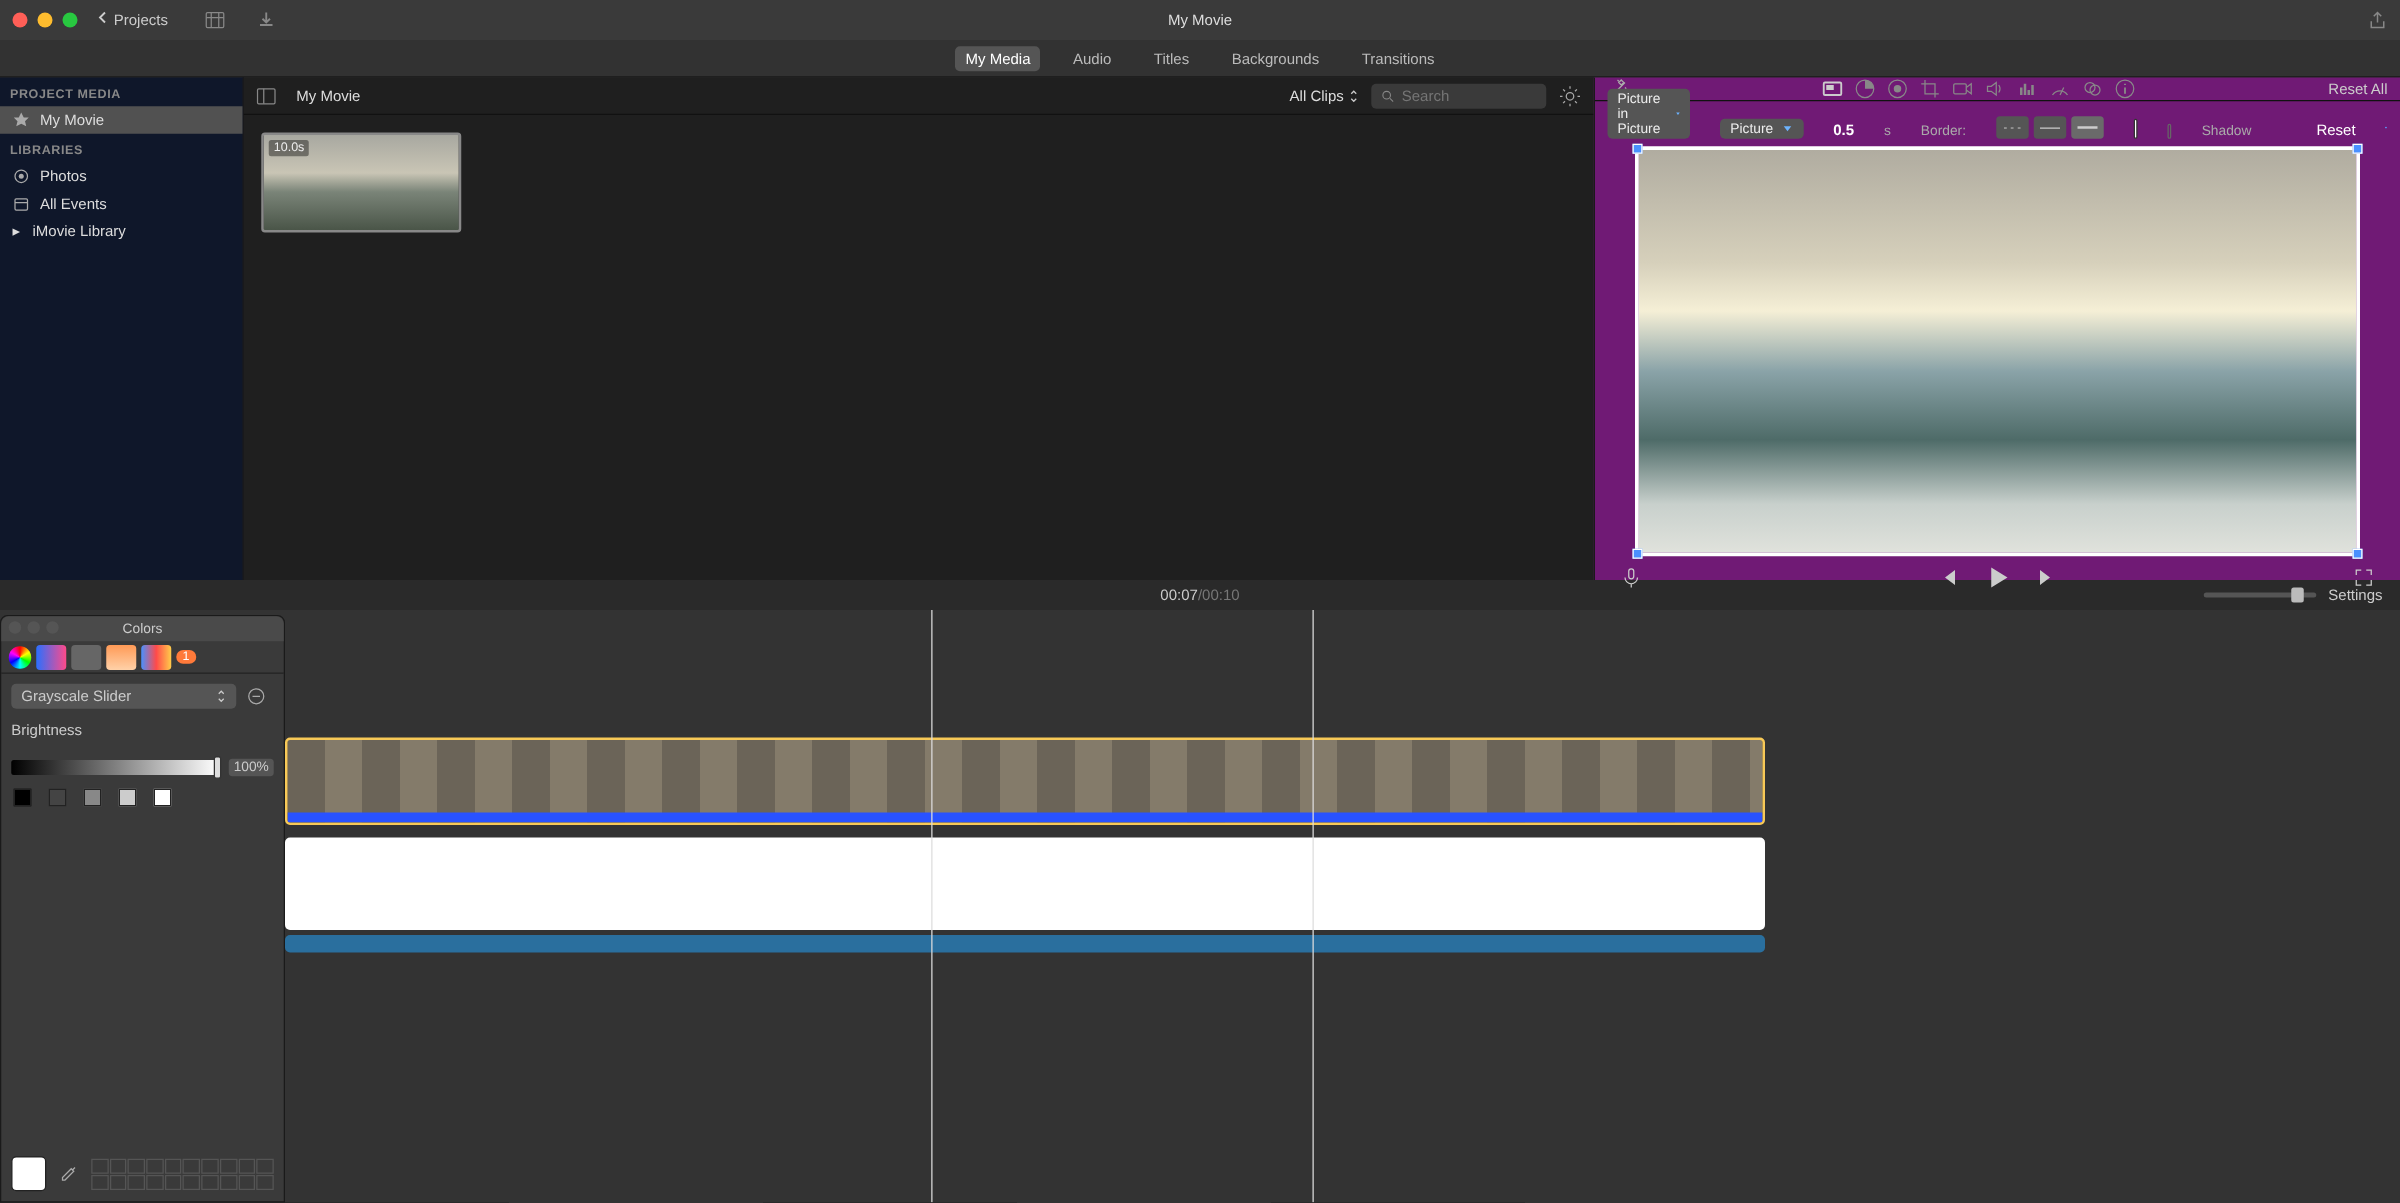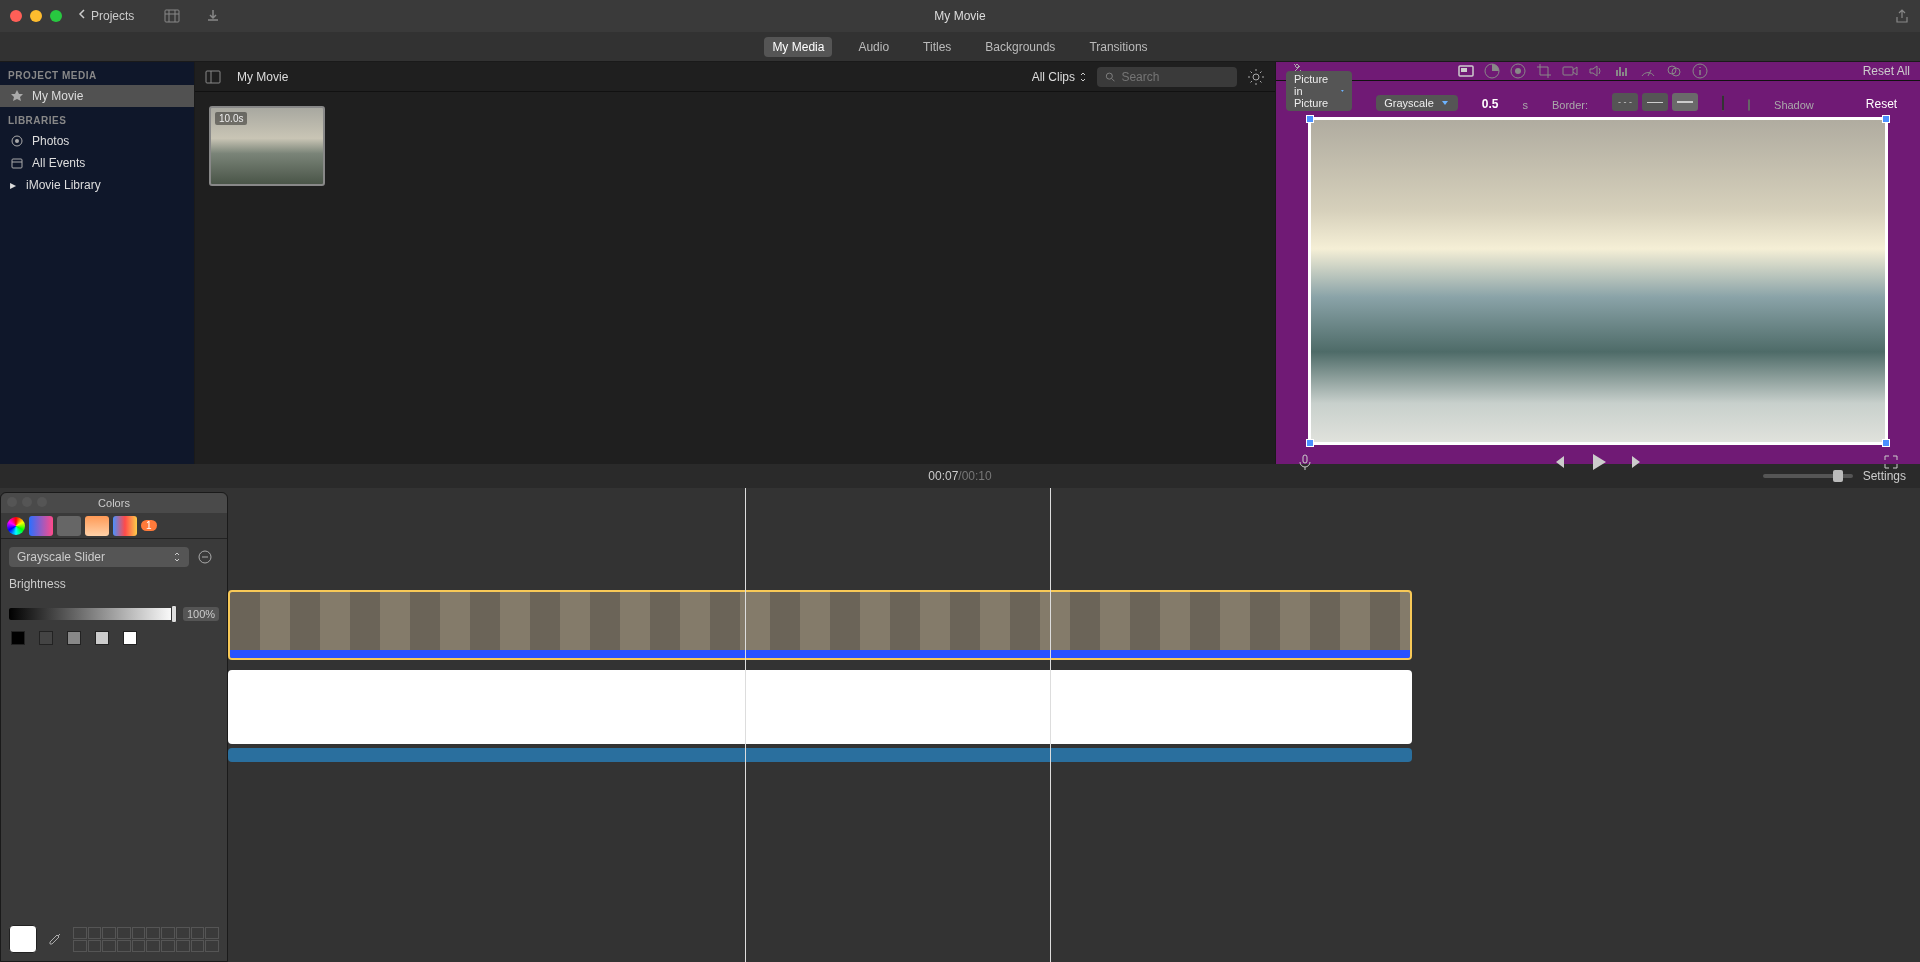--- a/index.html
+++ b/index.html
@@ -21,21 +21,21 @@
 .sb-item { display: flex; align-items: center; gap: 8px; padding: 4px 10px; color: #ddd; cursor: pointer; }
 .sb-item.active { background: #515151; }
 .sb-item svg { width: 14px; height: 14px; fill: #aaa; }
 .disclosure { width: 8px; display: inline-block; }
 .browser { flex: 1; background: #1f1f1f; display: flex; flex-direction: column; }
 .browser-head { height: 30px; display: flex; align-items: center; padding: 0 10px; gap: 10px; border-bottom: 1px solid #111; }
 .browser-head .spacer { flex: 1; }
 .dd { color: #ddd; display: flex; align-items: center; gap: 4px; cursor: pointer; }
 .search { background: #3a3a3a; border-radius: 4px; padding: 3px 8px; display: flex; align-items: center; gap: 6px; width: 140px; }
 .search input { background: transparent; border: none; color: #ccc; outline: none; width: 100%; font-size: 12px; }
-.thumb { margin: 14px; width: 116px; height: 80px; border: 2px solid #888; border-radius: 3px; position: relative; background: linear-gradient(180deg, #a8a8a0 0%, #c9c5b5 40%, #7a8478 60%, #4a5548 100%); }
+.thumb { margin: 14px; width: 160px; height: 80px; border: 2px solid #888; border-radius: 3px; position: relative; background: linear-gradient(180deg, #a8a8a0 0%, #c9c5b5 40%, #7a8478 60%, #4a5548 100%); }
 .thumb .dur { position: absolute; top: 4px; left: 4px; background: rgba(0,0,0,0.4); color: #eee; font-size: 10px; padding: 1px 4px; border-radius: 2px; }
 .viewer { width: 645px; background: #701a75; display: flex; flex-direction: column; border-left: 1px solid #1a1a1a; }
 .viewer-tools { height: 30px; display: flex; align-items: center; padding: 0 10px; gap: 10px; border-bottom: 1px solid #111; }
 .vt-icons { display: flex; gap: 8px; }
 .vt-icons svg { width: 18px; height: 18px; fill: #888; cursor: pointer; }
 .vt-icons .active svg { fill: #fff; }
 .viewer-adjust { height: 30px; display: flex; align-items: flex-end; padding: 0 10px; gap: 24px; }
 .pill { background: #555; border-radius: 4px; padding: 2px 8px; color: #eee; font-size: 11px; display: flex; align-items: center; gap: 6px; cursor: pointer; }
 .pill .chev { fill: #6db3ff; width: 10px; height: 10px; }
 .numbox { color: #fff; font-weight: 600; }
@@ -271,21 +271,21 @@
       <span style="color:#ccc">Reset All</span>
     </div>
     <div class="viewer-adjust">
       <div class="pill">
         <span>Picture in Picture</span>
         <svg class="chev" viewBox="0 0 10 10">
             <path d="M2 3 L5 7 L8 3" fill="#6db3ff"></path>
           </svg>
       </div>
       <div class="pill">
-        <span>Grayscale</span>
+        <span>Picture</span>
         <svg class="chev" viewBox="0 0 10 10">
             <path d="M2 3 L5 7 L8 3" fill="#6db3ff"></path>
           </svg>
       </div>
       <span class="numbox">0.5</span>
       <span class="label-sm">s</span>
       <span class="label-sm">Border:</span>
       <div class="border-opts">
         <div class="bopt">
             <span class="none">- - -</span>

